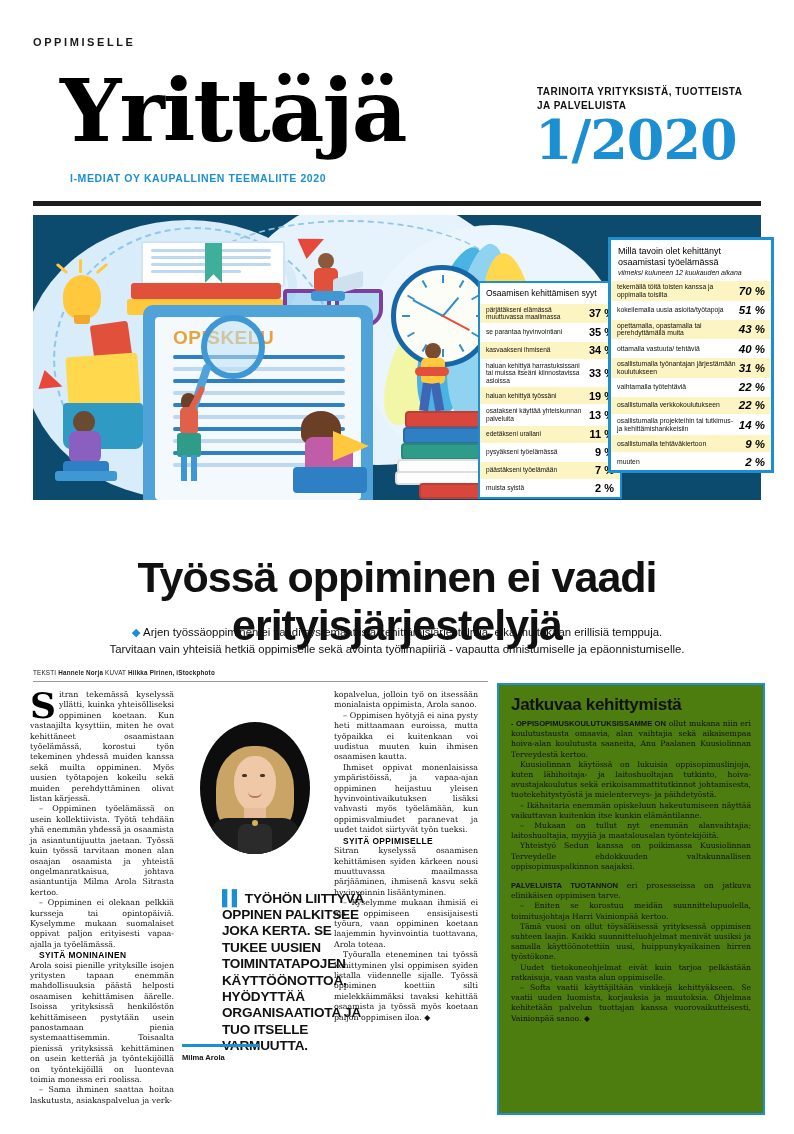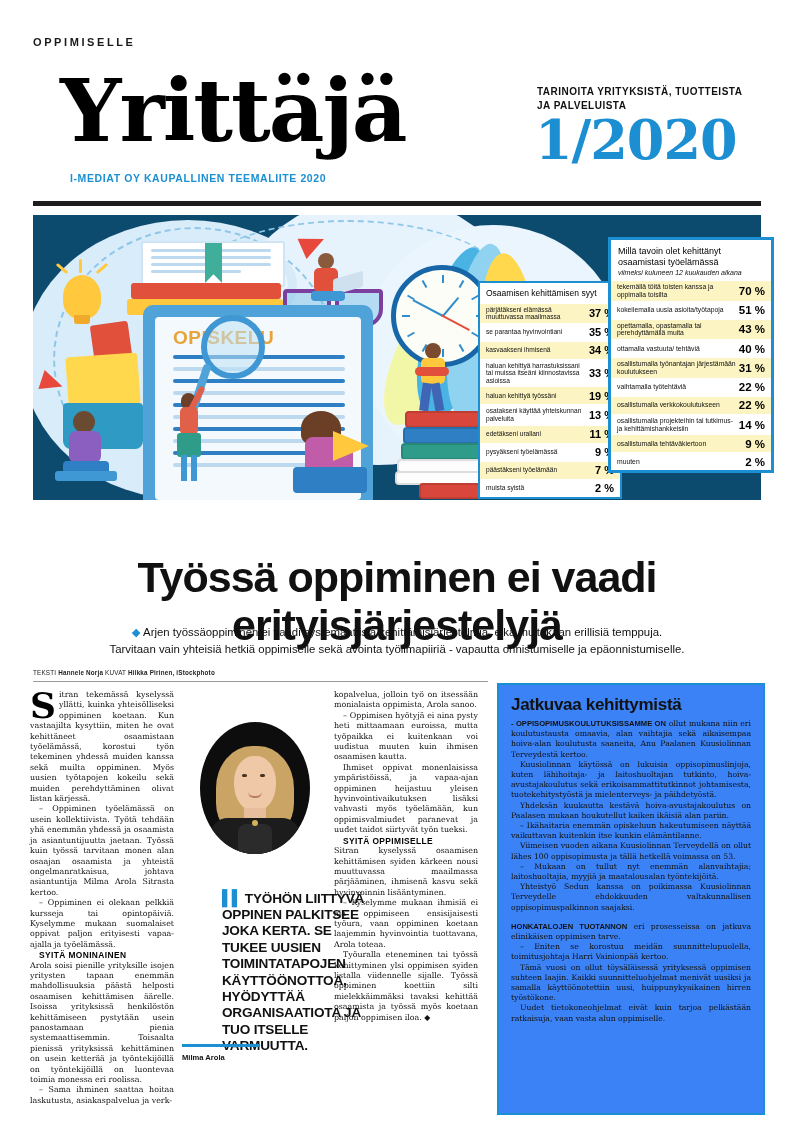--- a/index.html
+++ b/index.html
@@ -130,21 +130,21 @@
   }
   .panel-r .panel-title{font-size:9px;line-height:11px;padding:6px 6px 1px 7px;}
   .panel-sub{font-size:7px;font-style:italic;padding:0 7px 4px 7px;color:#111;}
 
   .row{display:flex;align-items:center;justify-content:space-between;
        padding:2px 6px;border-top:1px solid #ffffff;min-height:13px;}
   .row.alt{background:#fcf4c2;}
   .row .lbl{font-size:6.6px;line-height:7.6px;color:#111;padding-right:3px;flex:1;}
   .row .val{font-size:11px;font-weight:700;white-space:nowrap;color:#000;}
   .panel-r .row .lbl{font-size:6.8px;line-height:7.8px;}
-  .panel-r .row .val{font-size:11.5px;}
+  .panel-r .row .val{font-size:11.5px;font-style:italic;}
 
   
   .headline{
     position:absolute;left:60px;top:524px;width:674px;
     text-align:center;font-weight:700;font-size:43px;line-height:48px;
     letter-spacing:-1px;color:#111;
   }
   .deck{
     position:absolute;left:55px;top:624px;width:684px;
     text-align:center;font-size:11.4px;line-height:17px;color:#111;
@@ -196,21 +196,21 @@
     font-weight:700;font-size:13.6px;line-height:16.4px;
     letter-spacing:-.2px;color:#111;
   }
   .qmark{color:#1b8fd1;font-size:15px;letter-spacing:-1px;}
   .qrule{position:absolute;left:182px;top:1044px;width:78px;height:3px;background:#1b8fd1;}
   .qname{position:absolute;left:182px;top:1053px;font-size:7.6px;font-weight:700;color:#111;}
 
   
   .sidebar{
     position:absolute;left:497px;top:683px;width:264px;height:428px;
-    border:2px solid #1b8fd1;background:#3b82f6;
+    border:2px solid #1b8fd1;background:#4d7c0f;
   }
   .sb-title{
     font-weight:700;font-size:17px;letter-spacing:-.3px;
     padding:10px 12px 4px 12px;color:#111;
   }
   .sb-body{
     font-family:"DejaVu Serif", serif;
     font-size:7.7px;line-height:10.2px;text-align:justify;
     padding:0 12px 10px 12px;color:#111;
   }
@@ -486,25 +486,24 @@
     <p class="noind">Sitran kyselyssä osaamisen kehittämisen syiden kärkeen nousi muuttuvassa maailmassa pärjääminen, ihmisenä kasvu sekä hyvinvoinnin lisääntyminen.</p>
     <p>– Kyselymme mukaan ihmisiä ei aja oppimiseen ensisijaisesti työura, vaan oppiminen koetaan laajemmin hyvinvointia tuottavana, Arola toteaa.</p>
     <p>Työuralla eteneminen tai työssä kehittyminen ylsi oppimisen syiden listalla viidennelle sijalle. Työssä oppiminen koettiin silti mielekkäimmäksi tavaksi kehittää osaamista ja työssä myös koetaan paljon oppimisen iloa. ◆</p>
   </div>
 
   <div class="sidebar">
     <div class="sb-title">Jatkuvaa kehittymistä</div>
     <div class="sb-body">
       <p class="noind"><b>- OPPISOPIMUSKOULUTUKSISSAMME ON</b><span> ollut mukana niin eri koulutustausta omaavia, alan vaihtajia sekä aikaisempaa hoiva-alan koulutusta saaneita, Anu Paalanen Kuusiolinnan Terveydestä kertoo.</span></p>
       <p>Kuusiolinnan käytössä on lukuisia oppisopimuslinjoja, kuten lähihoitaja- ja laitoshuoltajan tutkinto, hoiva-avustajakoulutus sekä erikoisammattitutkinnot johtamisesta, tuotekehitystyöstä ja mielenterveys- ja päihdetyöstä.</p>
-      <p>Yhdeksän kuukautta kestävä hoiva-avustajakoulutus on Paalasen mukaan houkutellut kaiken ikäisiä alan pariin.</p>
       <p>– Ikähaitaria enemmän opiskeluun hakeutumiseen näyttää vaikuttavan kuitenkin itse kunkin elämäntilanne.</p>
-      <p>Viimeisen vuoden aikana Kuusiolinnan Terveydellä on ollut lähes 100 oppisopimusta ja tällä hetkellä voimassa on 53.</p>
       <p>– Mukaan on tullut nyt enemmän alanvaihtajia; laitoshuoltajia, myyjiä ja maatalousalan työntekijöitä.</p>
       <p>Yhteistyö Sedun kanssa on poikimassa Kuusiolinnan Terveydelle ehdokkuuden valtakunnallisen oppisopimuspalkinnon saajaksi.</p>
-      <p class="noind" style="margin-top:9px;"><b>HONKATALOJEN TUOTANNON</b><span> eri prosesseissa on jatkuva elinikäisen oppimisen tarve.</span></p>
+      <p class="noind" style="margin-top:9px;"><b>PALVELUISTA TUOTANNON</b><span> eri prosesseissa on jatkuva elinikäisen oppimisen tarve.</span></p>
       <p>– Eniten se korostuu meidän suunnittelupuolella, toimitusjohtaja Harri Vainionpää kertoo.</p>
       <p>Tämä vuosi on ollut töysäläisessä yrityksessä oppimisen suhteen laajin. Kaikki suunnitteluohjelmat menivät uusiksi ja samalla käyttöönotettiin uusi, huippunykyaikainen hirren työstökone.</p>
       <p>Uudet tietokoneohjelmat eivät kuin tarjoa pelkästään ratkaisuja, vaan vasta alun oppimiselle.</p>
+      <p>– Softa vaatii käyttäjiltään vinkkejä kehittyäkseen. Se vaatii uuden luomista, korjauksia ja muutoksia. Ohjelmaa kehitetään palvelun tuottajan kanssa vuorovaikutteisesti, Vainionpää sanoo. ◆</p>
     </div>
   </div>
 
 </div>
 
 </body></html>

